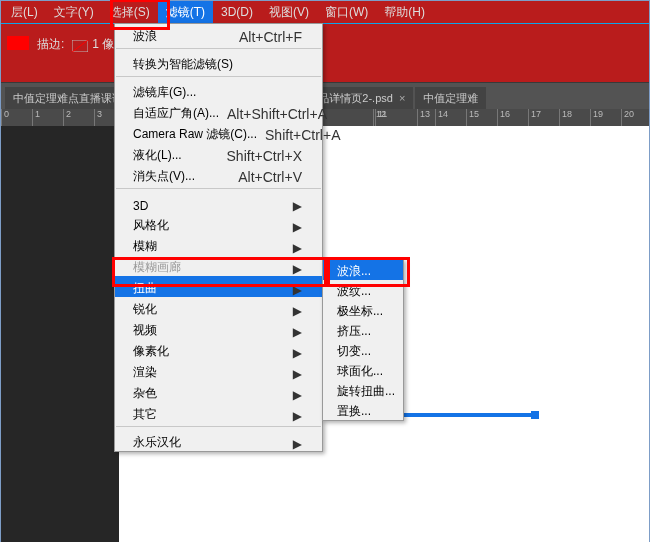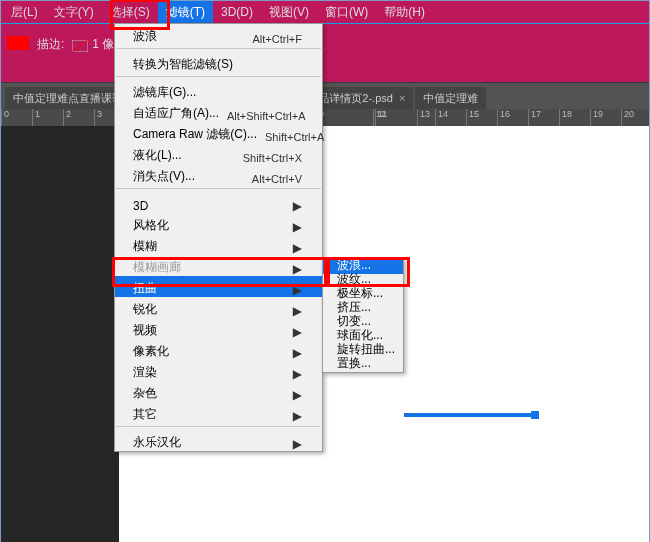--- a/index.html
+++ b/index.html
@@ -1,43 +1,43 @@
 <!DOCTYPE html>
 <html><head>
 <meta charset="utf-8">
 <style>
   html,body{margin:0;padding:0;width:650px;height:542px;background:#fff;font-family:"Microsoft YaHei","SimSun",sans-serif;font-size:12px;color:#000;overflow:hidden}
   .app{position:relative;width:648px;height:540px;border:1px solid #7d9dc7}
-  .dark-bar{background:#be185d;color:#ddd}
+  .dark-bar{background:#b91c1c;color:#ddd}
   .menubar{height:22px;display:flex;align-items:center;padding-left:2px}
   .menubar .mi{padding:3px 8px;cursor:default}
   .menubar .mi.open{background:#1473e6;color:#fff}
   .toolbar{height:34px;display:flex;align-items:flex-start;padding:12px 6px;border-top:1px solid #0ea5e9;border-bottom:1px solid #393939}
   .swatch{width:22px;height:14px;background:#f00;margin-right:8px}
   .tlabel{color:#ddd;margin-right:4px}
   .toolico{width:20px;height:20px;margin:0 2px;display:flex;align-items:center;justify-content:center;color:#bbb}
   .tsep{width:1px;height:22px;background:#3a3a3a;margin:0 4px}
   .tabstrip{height:26px;display:flex;align-items:flex-end;background:#535353;padding-left:4px;overflow:hidden}
   .tab{height:22px;line-height:22px;padding:0 8px;background:#434343;color:#ccc;margin-right:2px;font-size:11px;white-space:nowrap;display:flex;align-items:center}
   .tab .x{margin-left:6px;color:#aaa}
   .ruler-h{height:17px;background:#4a4a4a;color:#bbb;font-size:9px;position:relative;overflow:hidden}
   .ruler-h .tick{position:absolute;top:0;height:17px;border-left:1px solid #777;padding-left:2px;line-height:10px}
   .workarea{position:relative;height:441px;background:#fff}
   .canvas-dark{position:absolute;left:0;top:0;width:118px;height:441px;background:#262626}
   .canvas-white{position:absolute;left:118px;top:0;right:0;height:441px;background:#fff}
   .drop{position:absolute;top:22px;left:113px;width:207px;background:#f0f0f0;border:1px solid #999;box-shadow:2px 2px 4px rgba(0,0,0,.3)}
   .row{display:flex;align-items:flex-end;height:21px;padding:0 20px 0 18px;white-space:nowrap}
   .row .lbl{flex:1}
-  .row .sc{color:#333;font-size:11px;padding-left:8px}
+  .row .sc{color:#333;font-size:14px;padding-left:8px}
   .row .arr{width:10px;text-align:right;color:#333}
   .row.disabled{color:#9a9a9a}
   .row.hover{background:#1473e6;color:#fff}
   .sep{height:1px;margin:3px 1px;background:#c8c8c8}
   .sub{position:absolute;top:258px;left:321px;width:80px;background:#f0f0f0;border:1px solid #999;box-shadow:2px 2px 4px rgba(0,0,0,.3)}
-  .sub .row{padding:0 12px 0 14px;height:14px}
+  .sub .row{padding:0 12px 0 14px;height:20px}
   .hlbox{position:absolute;border:3px solid #f00;pointer-events:none}
   .hl-menu{top:-2px;left:109px;width:54px;height:25px}
   .hl-twist{top:256px;left:111px;width:212px;height:24px}
   .hl-wave{top:256px;left:323px;width:80px;height:24px}
   .cb{width:11px;height:11px;border:1px solid #888;display:inline-block;margin-right:4px;background:#333}
   .sel-handle{position:absolute;width:8px;height:8px;background:#1473e6}
   .sel-line{position:absolute;height:4px;background:#1473e6}
 </style>
 </head>
 <body>

